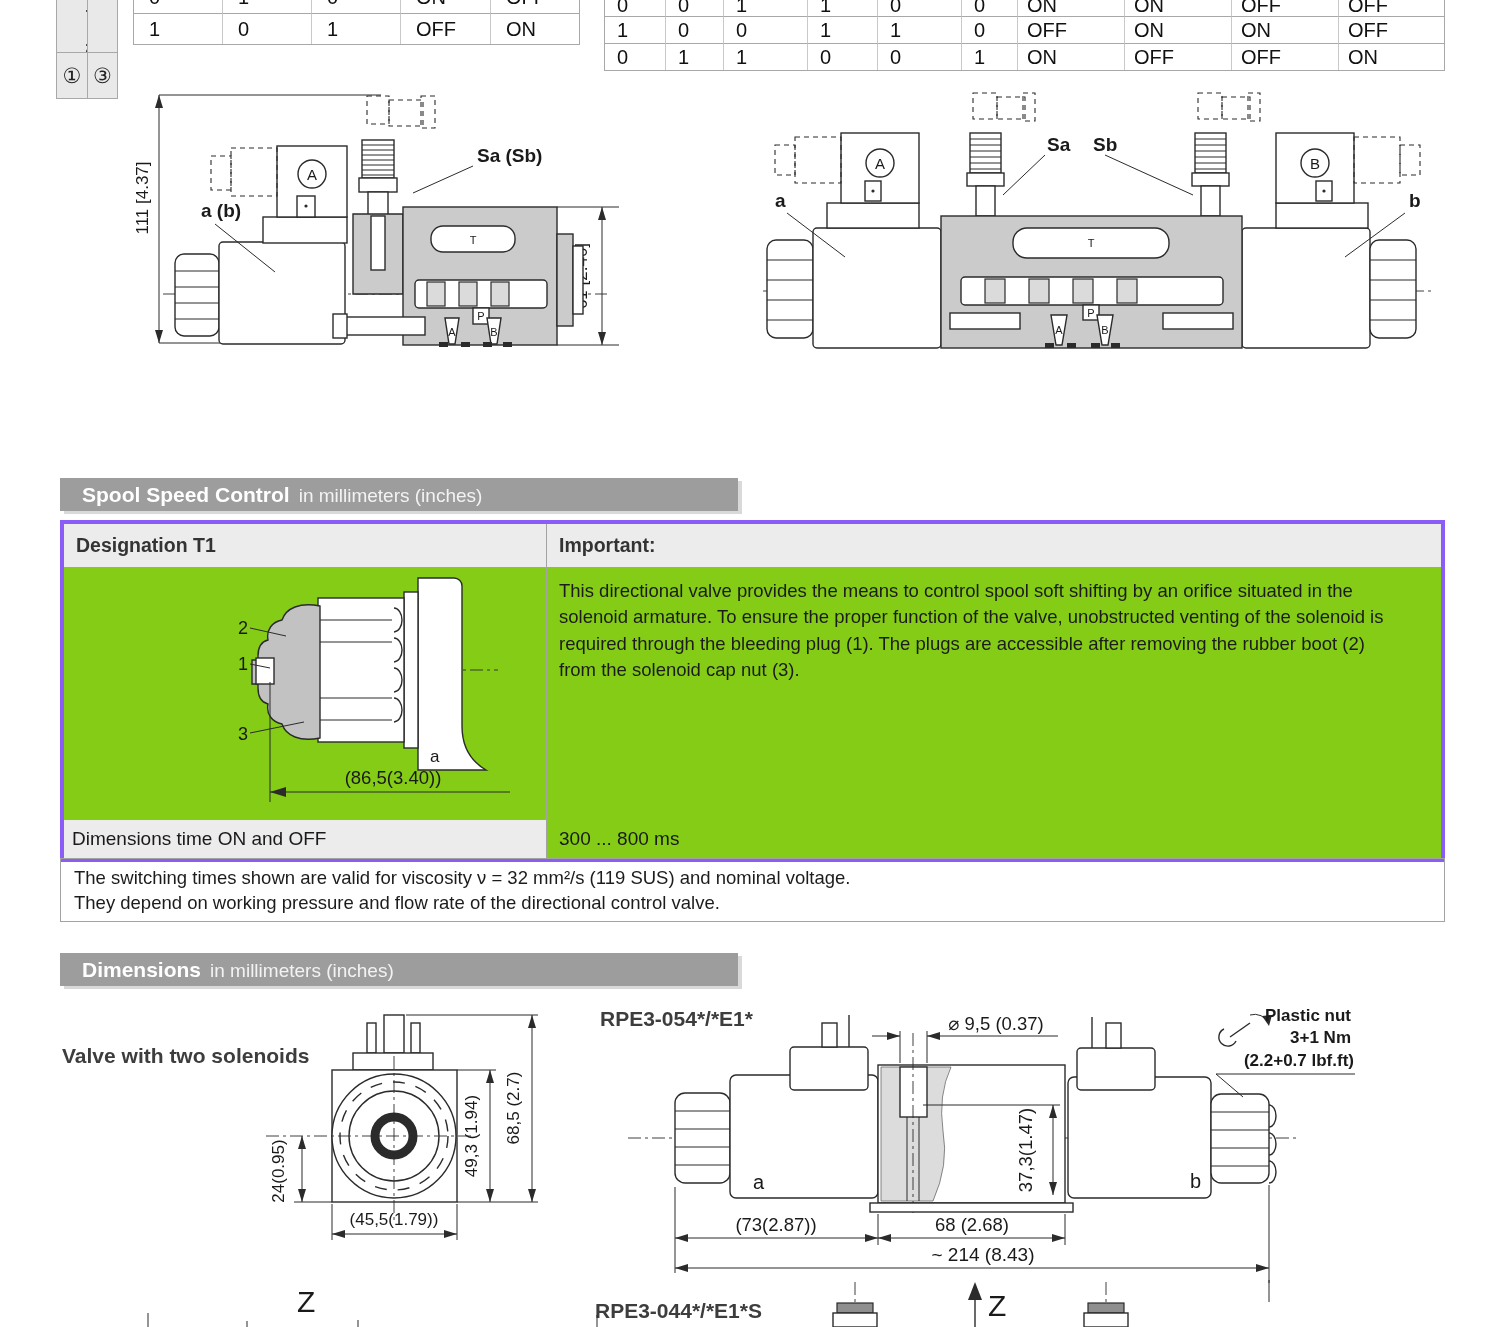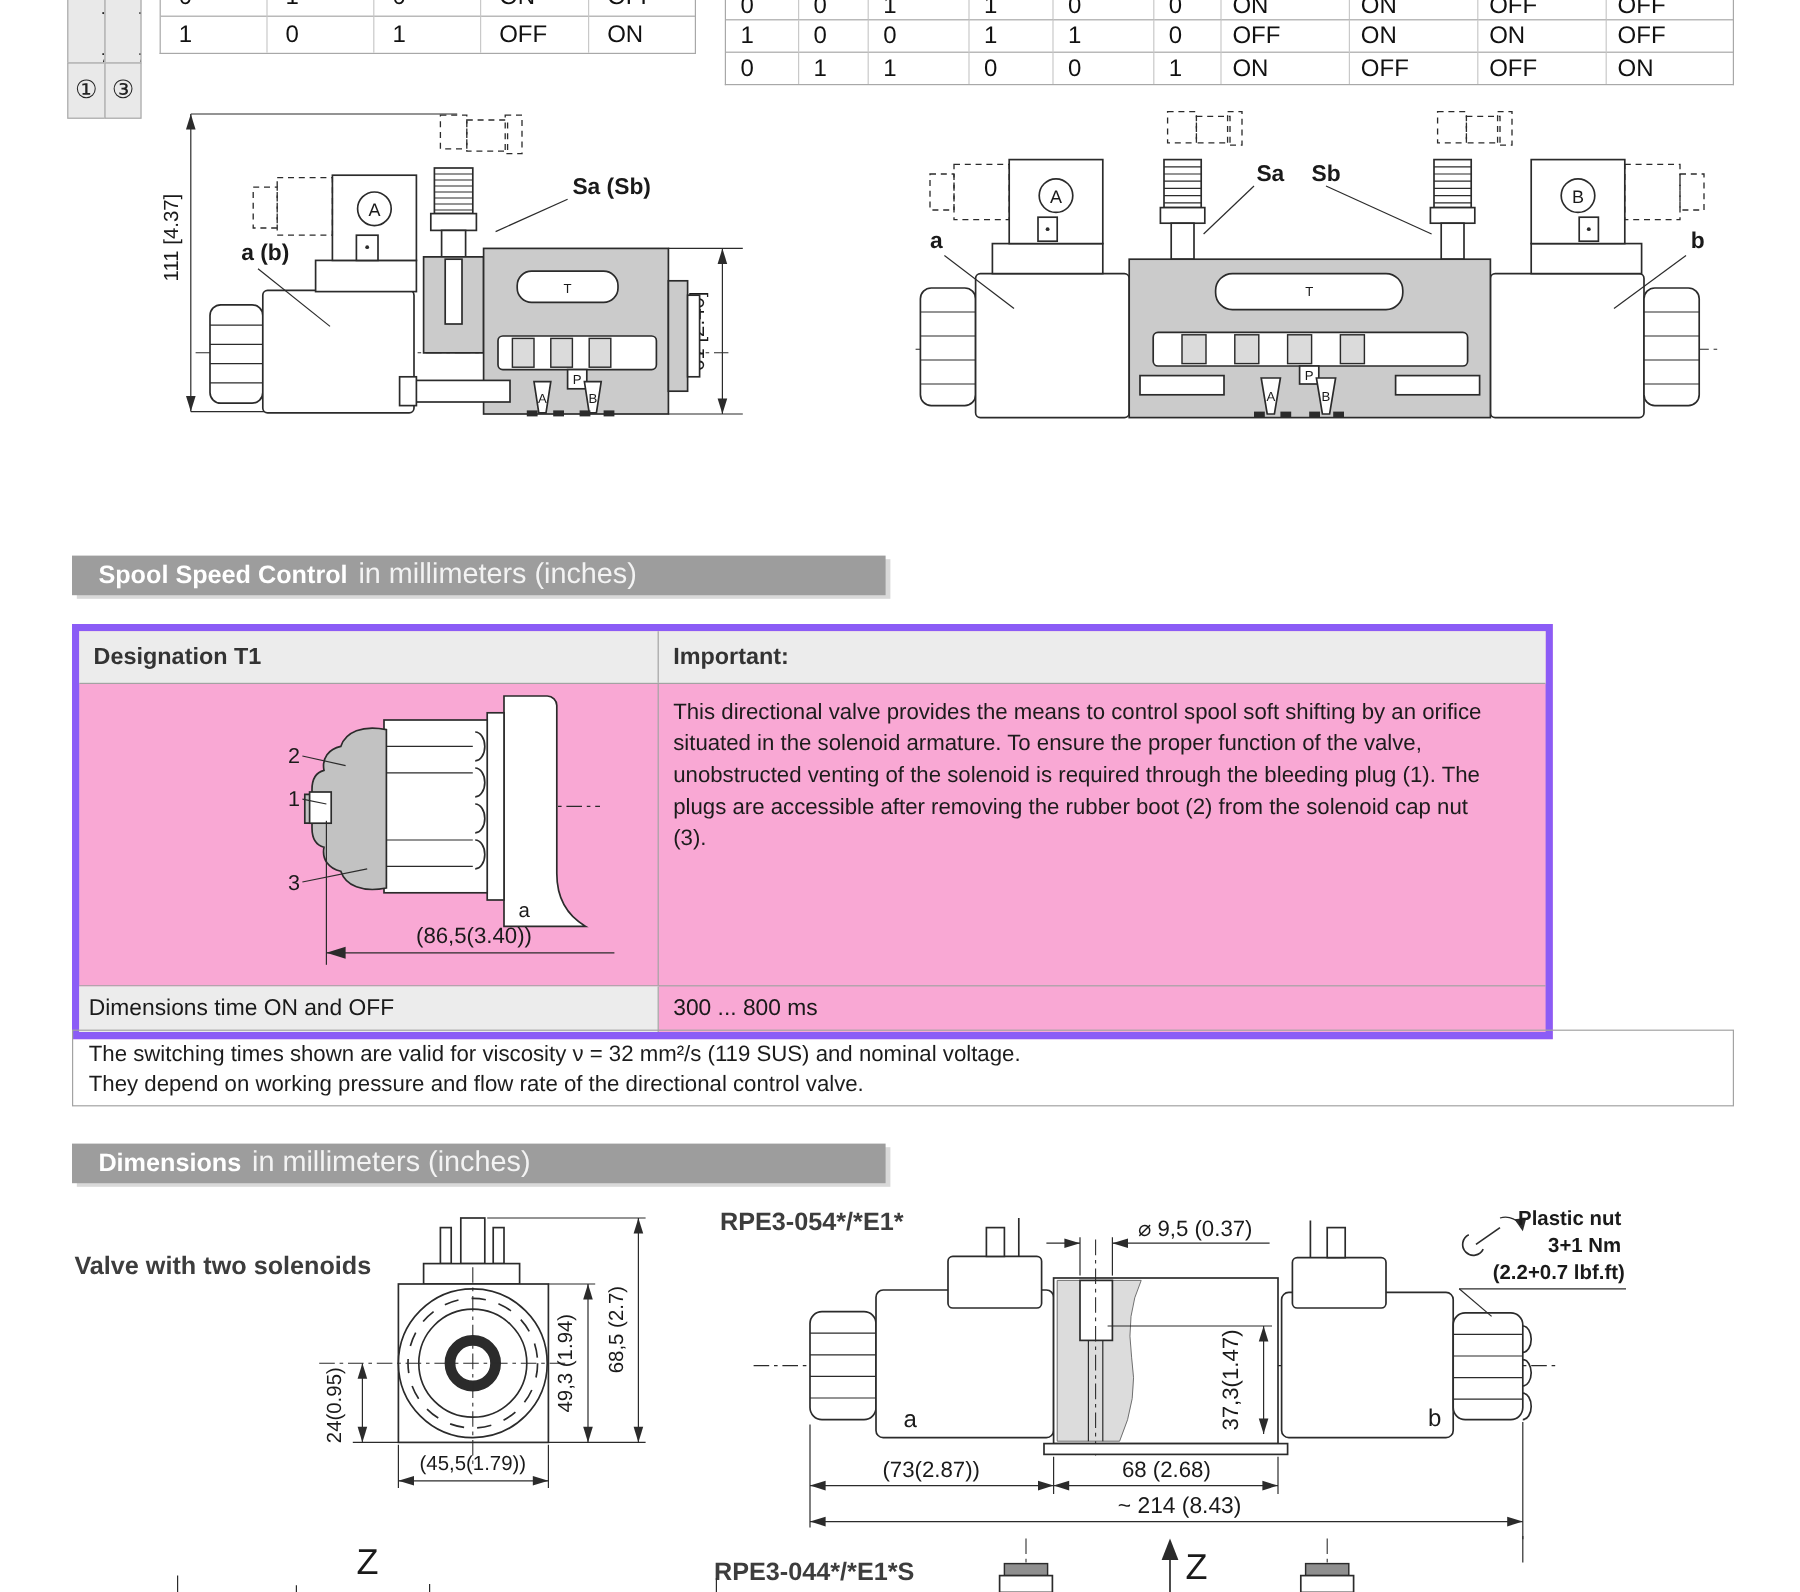--- a/index.html
+++ b/index.html
@@ -20,24 +20,24 @@
               position:relative;overflow:hidden;display:flex;align-items:center;justify-content:center}
   .vtext{position:absolute;left:50%;bottom:-7px;transform:translateX(-50%);
          writing-mode:vertical-rl;text-orientation:mixed;rotate:180deg;
          font-size:18px;color:#222;white-space:nowrap}
   .circ{font-size:21px;color:#222}
   
   .section-bar{position:absolute;left:60px;width:678px;height:33px;background:#9d9d9d;
                display:flex;align-items:baseline;padding-left:22px;box-sizing:border-box;
                box-shadow:4px 3px 0 #d9d9d9}
   .section-bar .t{font-size:21px;font-weight:bold;color:#fff;line-height:33px}
-  .section-bar .s{font-size:24px;color:#f3f3f3;margin-left:9px}
+  .section-bar .s{font-size:19px;color:#f3f3f3;margin-left:9px}
   
-  .dtable{position:absolute;left:60px;top:520px;width:1234px;border:6px solid #8b5cf6;
-          box-sizing:border-box;background:#f9a8d4}
+  .dtable{position:absolute;left:60px;top:520px;width:1385px;border:4px solid #8b5cf6;
+          box-sizing:border-box;background:#84cc16}
   .drow{display:flex}
   .dcell1{width:483px;box-sizing:border-box;border-right:1px solid #a3a3a3;flex:none}
   .dcell2{flex:1;box-sizing:border-box}
   .dhead{height:44px;background:#ececec;border-bottom:1px solid #a3a3a3;box-sizing:border-box}
   .dhead .dcell1,.dhead .dcell2{display:flex;align-items:center;padding-left:12px;
         font-weight:bold;font-size:19.5px;color:#333}
   .dbody{height:252px;border-bottom:1px solid #a3a3a3;box-sizing:border-box}
   .dbody .dcell1{position:relative}
   .dbody .dcell2{padding:10px 46px 10px 12px;font-size:18.5px;line-height:1.42;color:#1c1c1c}
   .dswitch{height:38px}
@@ -346,21 +346,21 @@
     <text class="lab" x="302" y="66">Sa</text>
     <text class="lab" x="348" y="66">Sb</text>
     <line class="thin" x1="300" y1="70" x2="258" y2="110"></line>
     <line class="thin" x1="360" y1="70" x2="448" y2="110"></line>
     <text class="lab" x="30" y="122">a</text>
     <line class="thin" x1="42" y1="128" x2="100" y2="172"></line>
     <text class="lab" x="664" y="122">b</text>
     <line class="thin" x1="660" y1="128" x2="600" y2="172"></line>
   </svg>
 
-  <div class="section-bar" style="top:463px">
+  <div class="section-bar" style="top:478px">
     <span class="t">Spool Speed Control</span>
     <span class="s">in millimeters (inches)</span>
   </div>
 
   <div class="dtable">
     <div class="drow dhead">
       <div class="dcell1">Designation T1</div>
       <div class="dcell2">Important:</div>
     </div>
     <div class="drow dbody">

